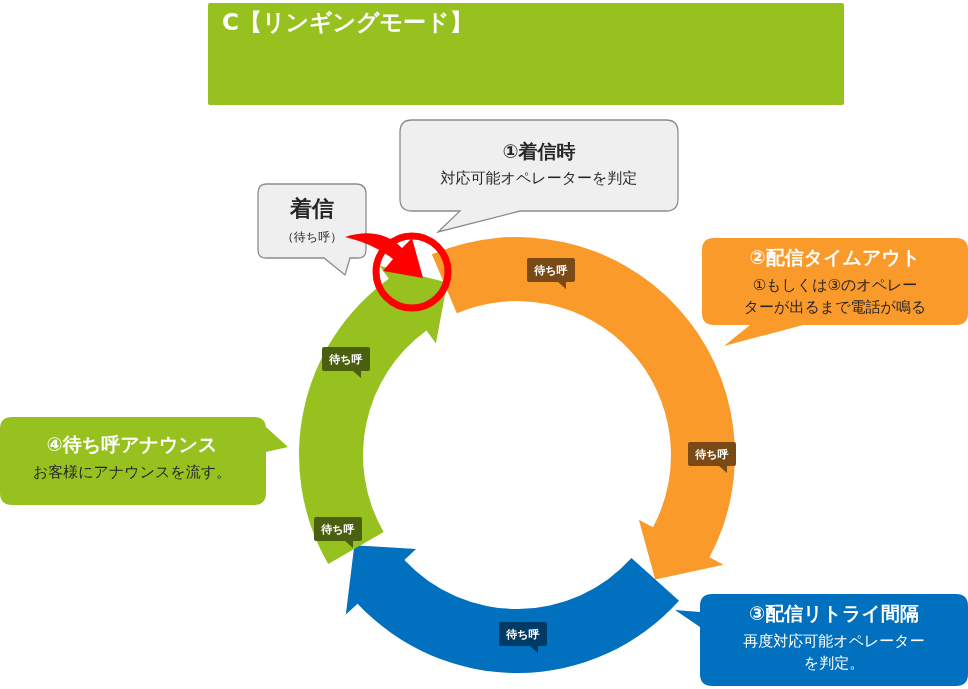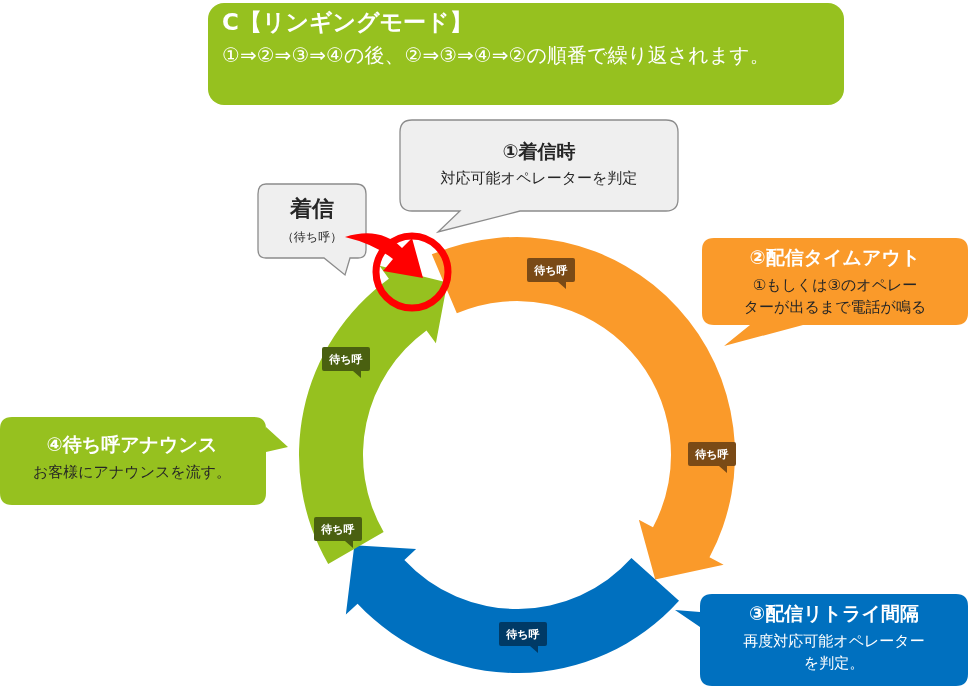--- a/index.html
+++ b/index.html
@@ -1,20 +1,20 @@
 <!DOCTYPE html>
 <html><head>
 <meta charset="utf-8">
 <style>
   html, body { margin:0; padding:0; background:#ffffff; }
   body { width:968px; height:689px; position:relative; overflow:hidden;
          font-family:"DejaVu Sans", "Liberation Sans", sans-serif; }
   #stage { position:absolute; left:0; top:0; width:968px; height:689px; }
   .title-box { position:absolute; left:208px; top:3px; width:636px; height:102px;
-               background:#96c11f; border-radius:16px; color:#fff; }
+               background:#96c11f; border-radius:2px; color:#fff; }
   .title-box .h { position:absolute; left:14px; top:4px; font-size:23px; font-weight:bold; }
   .title-box .b { position:absolute; left:14px; top:38px; font-size:20px; line-height:29px; width:612px; white-space:normal; }
   .tag { font-size:11px; font-weight:bold; fill:#ffffff; }
 </style>
 </head>
 <body>
 
 <svg id="stage" width="968" height="689" viewBox="0 0 968 689">
 
   <g id="arcs">
@@ -73,14 +73,13 @@
   <text x="834" y="620" text-anchor="middle" font-size="19" font-weight="bold" fill="#ffffff">③配信リトライ間隔</text>
   <text x="834" y="646" text-anchor="middle" font-size="15" fill="#ffffff">再度対応可能オペレーター</text>
   <text x="834" y="668" text-anchor="middle" font-size="15" fill="#ffffff">を判定。</text>
 
   <text x="132" y="451" text-anchor="middle" font-size="19" font-weight="bold" fill="#ffffff">④待ち呼アナウンス</text>
   <text x="132" y="477" text-anchor="middle" font-size="15" fill="#262626">お客様にアナウンスを流す。</text>
 </svg>
 
 <div class="title-box">
   <div class="h">C【リンギングモード】</div>
-  <div class="b">①⇒②⇒③⇒④の後、②⇒③⇒④⇒②の順番で繰り返されます。</div>
 </div>
 
 </body></html>

